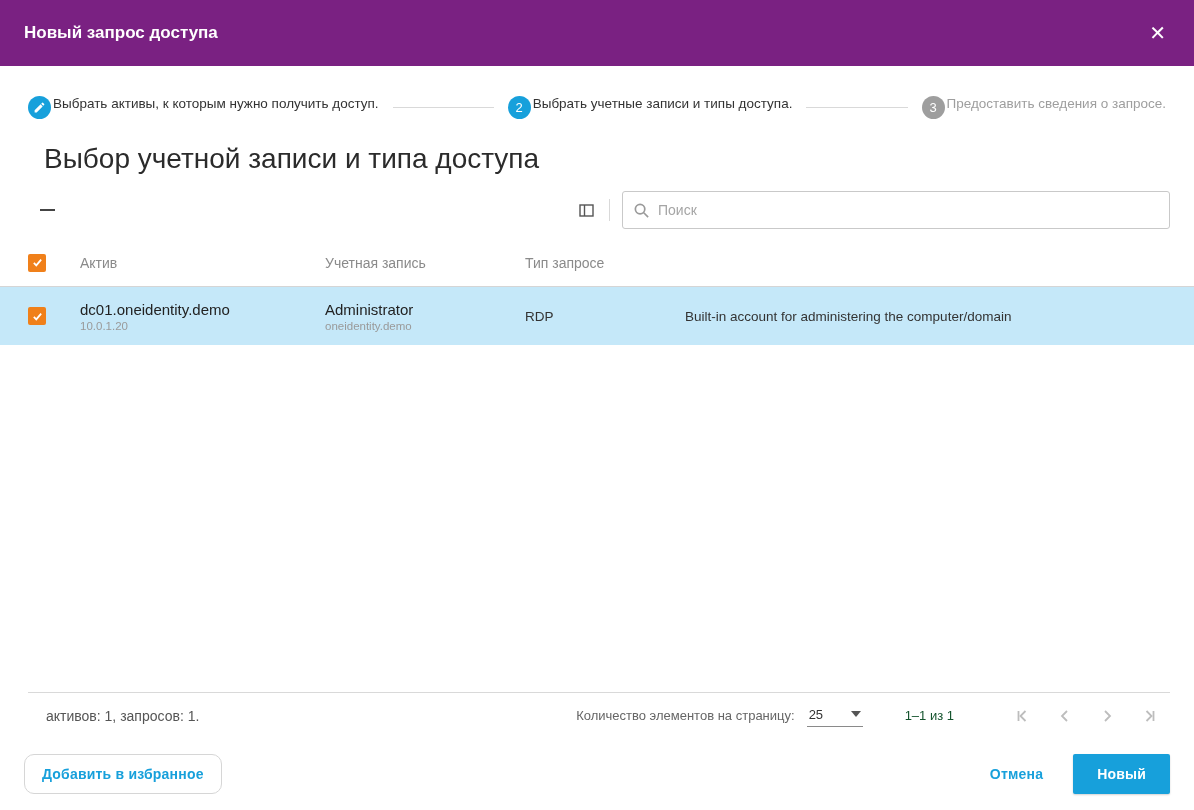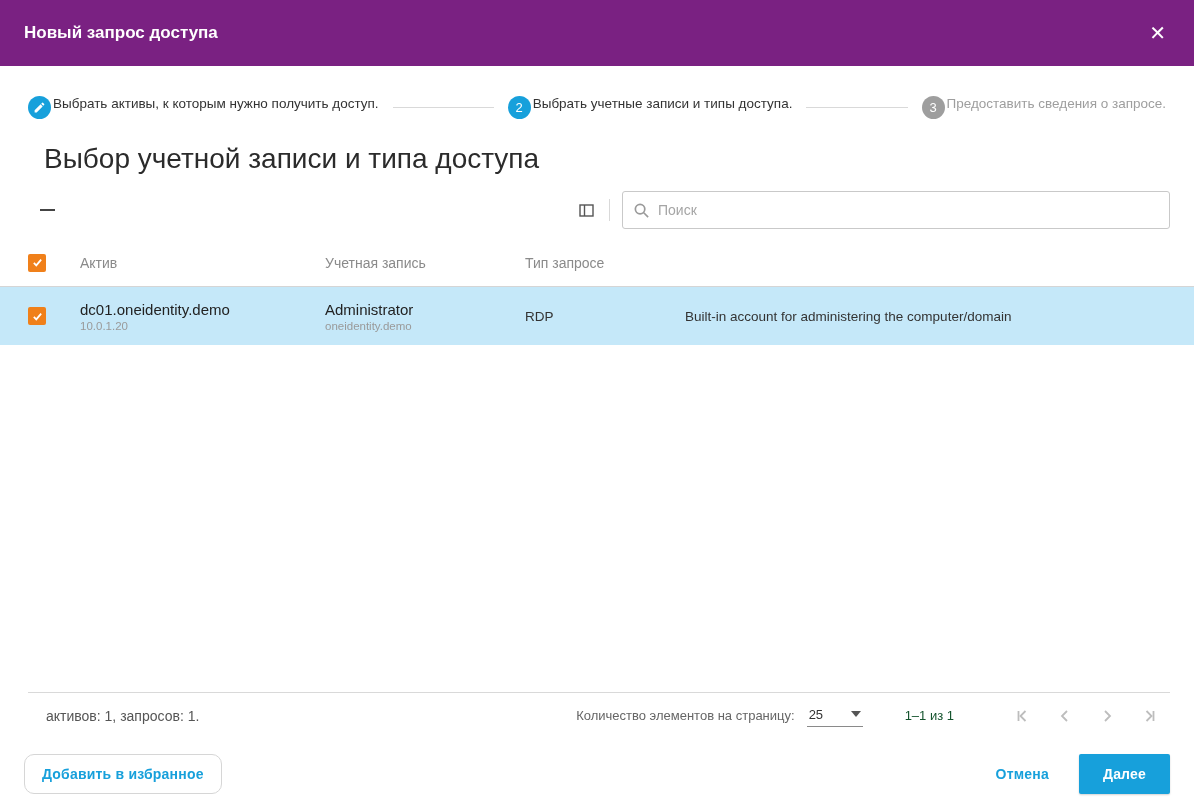--- a/index.html
+++ b/index.html
@@ -274,17 +274,17 @@
           </svg>
         </button>
       </div>
     </div>
   </div>
 
   <div class="action-bar">
     <button class="fav-btn">Добавить в избранное</button>
     <div class="action-right">
       <button class="cancel-btn">Отмена</button>
-      <button class="next-btn">Далее</button>
+      <button class="next-btn">Новый</button>
     </div>
   </div>
 
 </div>
 
 </body></html>

